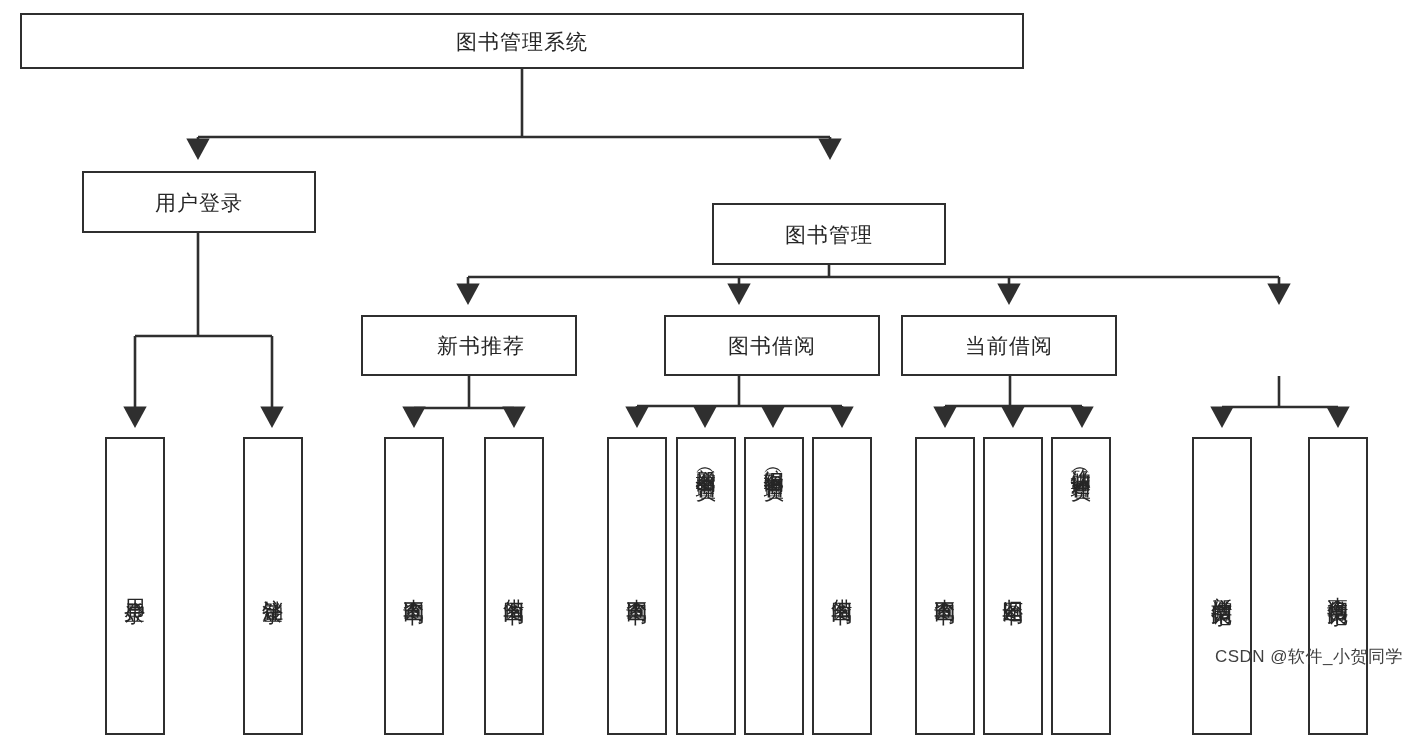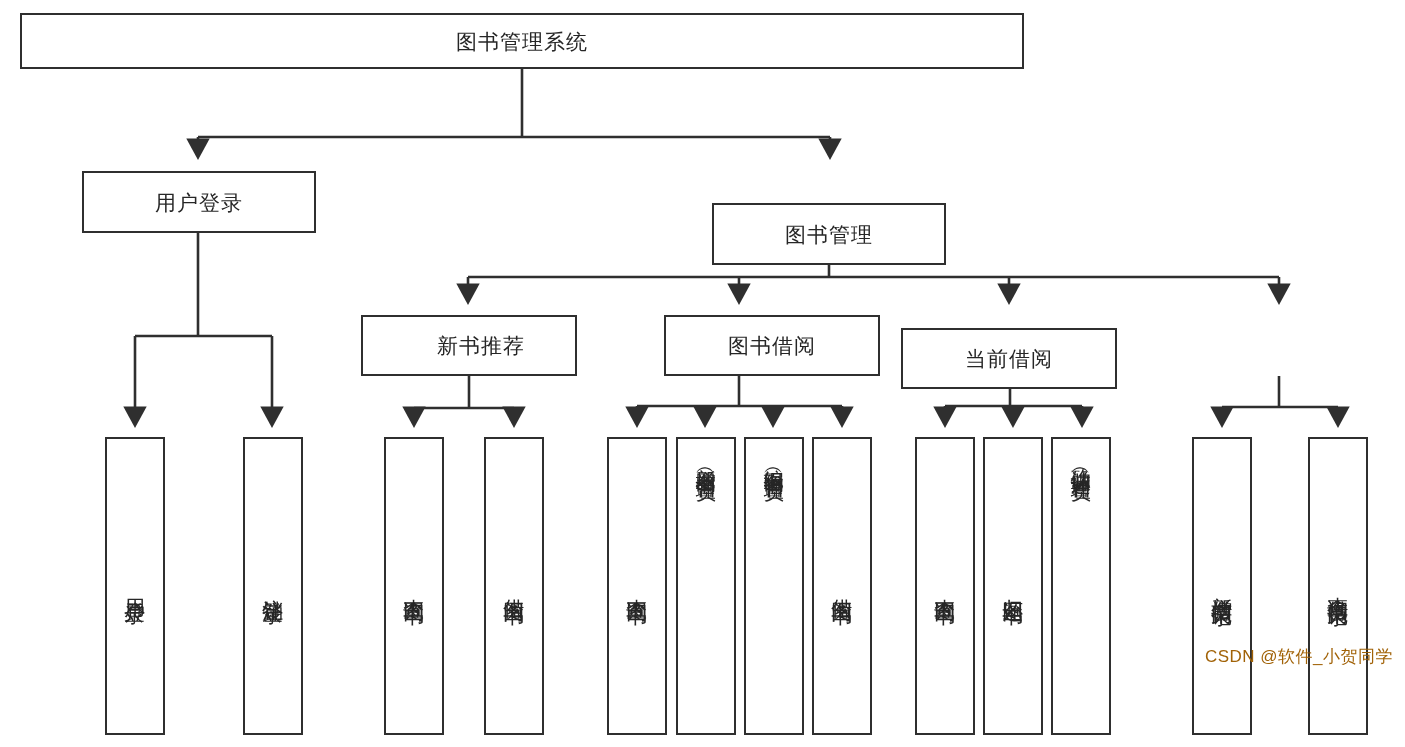--- a/index.html
+++ b/index.html
@@ -40,24 +40,24 @@
     line-height:1.22;
     letter-spacing:2px;
     color:#262626;
     white-space:nowrap;
   }
   .vtext.tall{font-size:20px;}
   .node.v.mid{align-items:center;padding-top:0;}
 
   #watermark{
     position:absolute;
-    right:12px;
+    right:2px;
     bottom:4px;
     font-size:17px;
-    color:#a16207;
+    color:#404040;
     letter-spacing:0.5px;
     white-space:nowrap;
     pointer-events:none;
   }
 </style>
 </head>
 <body>
 
 <div id="stage">
 
@@ -121,21 +121,21 @@
   <div class="node h" style="left:712px;top:171px;width:234px;height:62px;margin-top:32px;">
     <span>图书管理</span>
   </div>
 
   <div class="node h" style="left:361px;top:315px;width:216px;height:61px;padding-left:24px;">
     <span>新书推荐</span>
   </div>
   <div class="node h" style="left:664px;top:315px;width:216px;height:61px;">
     <span>图书借阅</span>
   </div>
-  <div class="node h" style="left:901px;top:328px;width:216px;height:61px;text-align:right;">
+  <div class="node h" style="left:901px;top:315px;width:216px;height:61px;text-align:right;">
     <span>当前借阅</span>
   </div>
 
   <div class="node v mid" style="left:105px;top:437px;width:60px;height:298px;">
     <span class="vtext">用户登录</span>
   </div>
   <div class="node v mid" style="left:243px;top:437px;width:60px;height:298px;">
     <span class="vtext">注销登录</span>
   </div>
 

